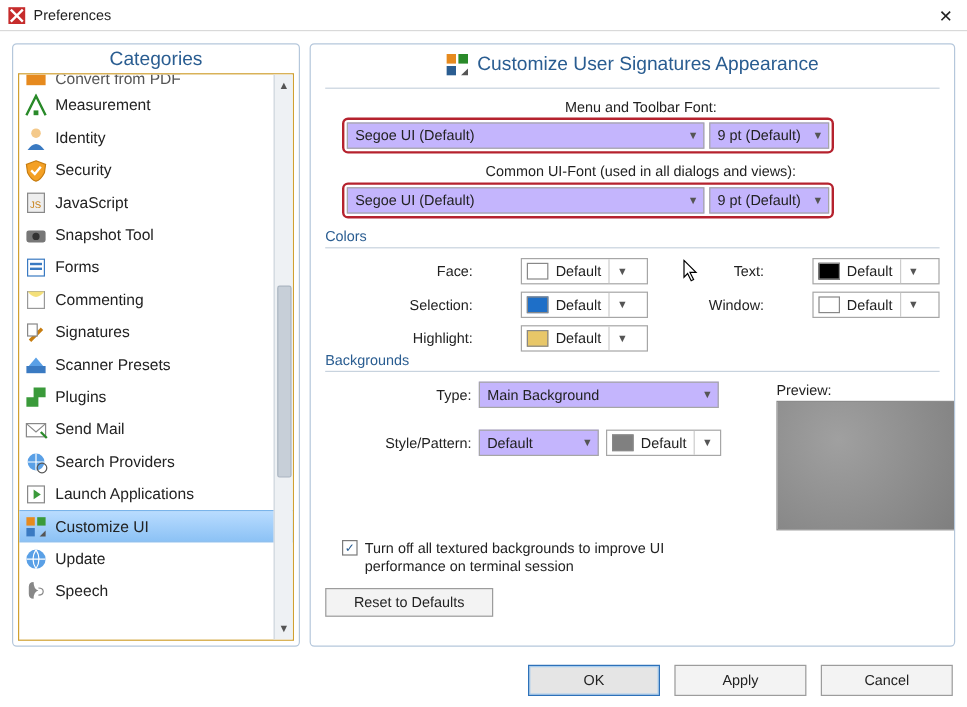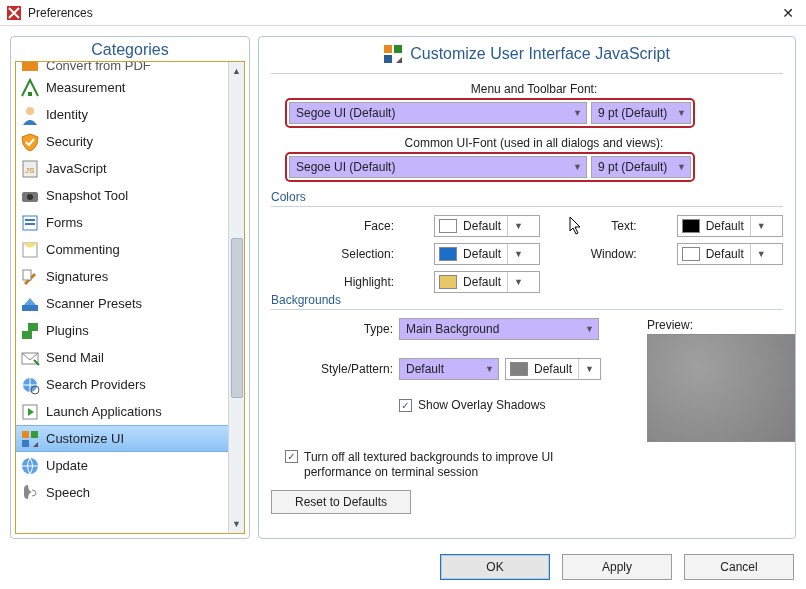--- a/index.html
+++ b/index.html
@@ -332,21 +332,21 @@
   </div>
 
   <div class="main">
     <div class="main-title-row">
       <svg width="18" height="18" viewBox="0 0 18 18">
         <rect x="0" y="0" width="8" height="8" fill="#e68a1e"></rect>
         <rect x="10" y="0" width="8" height="8" fill="#2a8a2a"></rect>
         <rect x="0" y="10" width="8" height="8" fill="#2a5d91"></rect>
         <path d="M12 18 L18 12 L18 18 Z" fill="#555"></path>
       </svg>
-      <div class="main-title">Customize User Interface JavaScript</div>
+      <div class="main-title">Customize User Signatures Appearance</div>
     </div>
 
     <div class="section-rule"></div>
     <div class="indent">
       <div class="field-label">Menu and Toolbar Font:</div>
       <div class="combo-row">
         <div class="hlbox">
           <div class="combo font">
             <span>Segoe UI (Default)</span>
             <span class="dd-arrow">▼</span>
@@ -427,24 +427,20 @@
           <div class="combo style">
             <span>Default</span>
             <span class="dd-arrow">▼</span>
           </div>
           <div class="cpick">
             <span class="sw" style="background:#808080"></span>
             <span class="ptxt">Default</span>
             <span class="ar">▼</span>
           </div>
         </div>
-        <div class="bg-row" style="padding-left:88px">
-          <span class="chk checked"></span>
-          <span>Show Overlay Shadows</span>
-        </div>
       </div>
       <div>
         <div class="preview-label">Preview:</div>
         <div class="preview-box"></div>
       </div>
     </div>
 
     <div class="wrap-chk">
       <span class="chk checked"></span>
       <span class="txt">Turn off all textured backgrounds to improve UI performance on terminal session</span>

